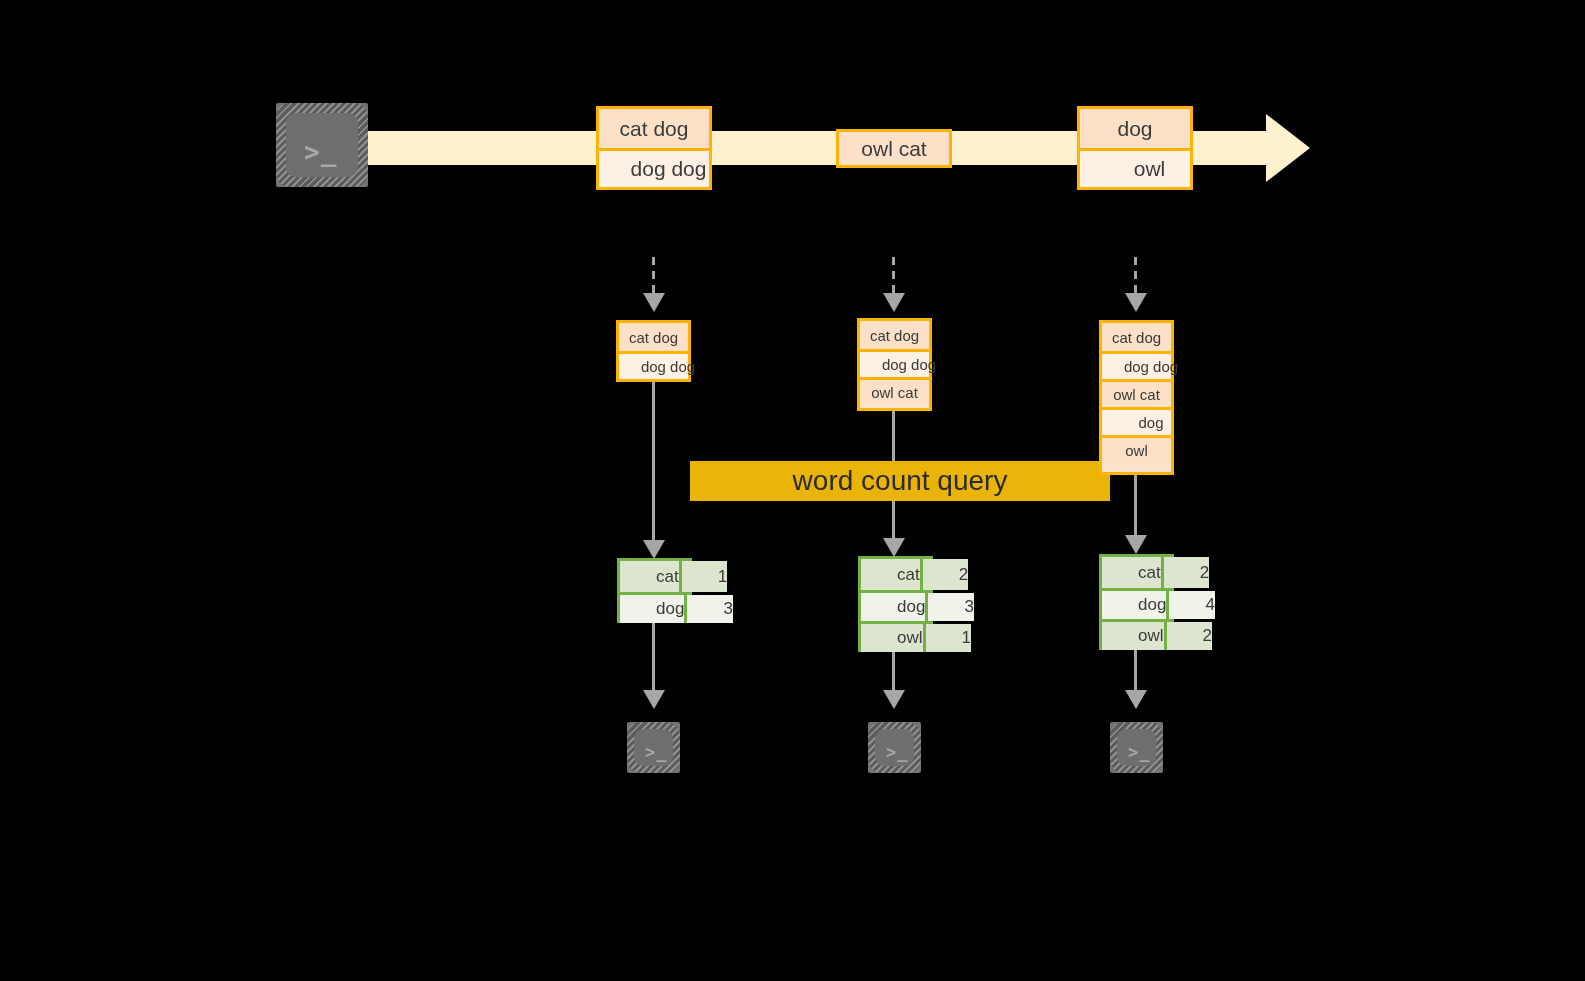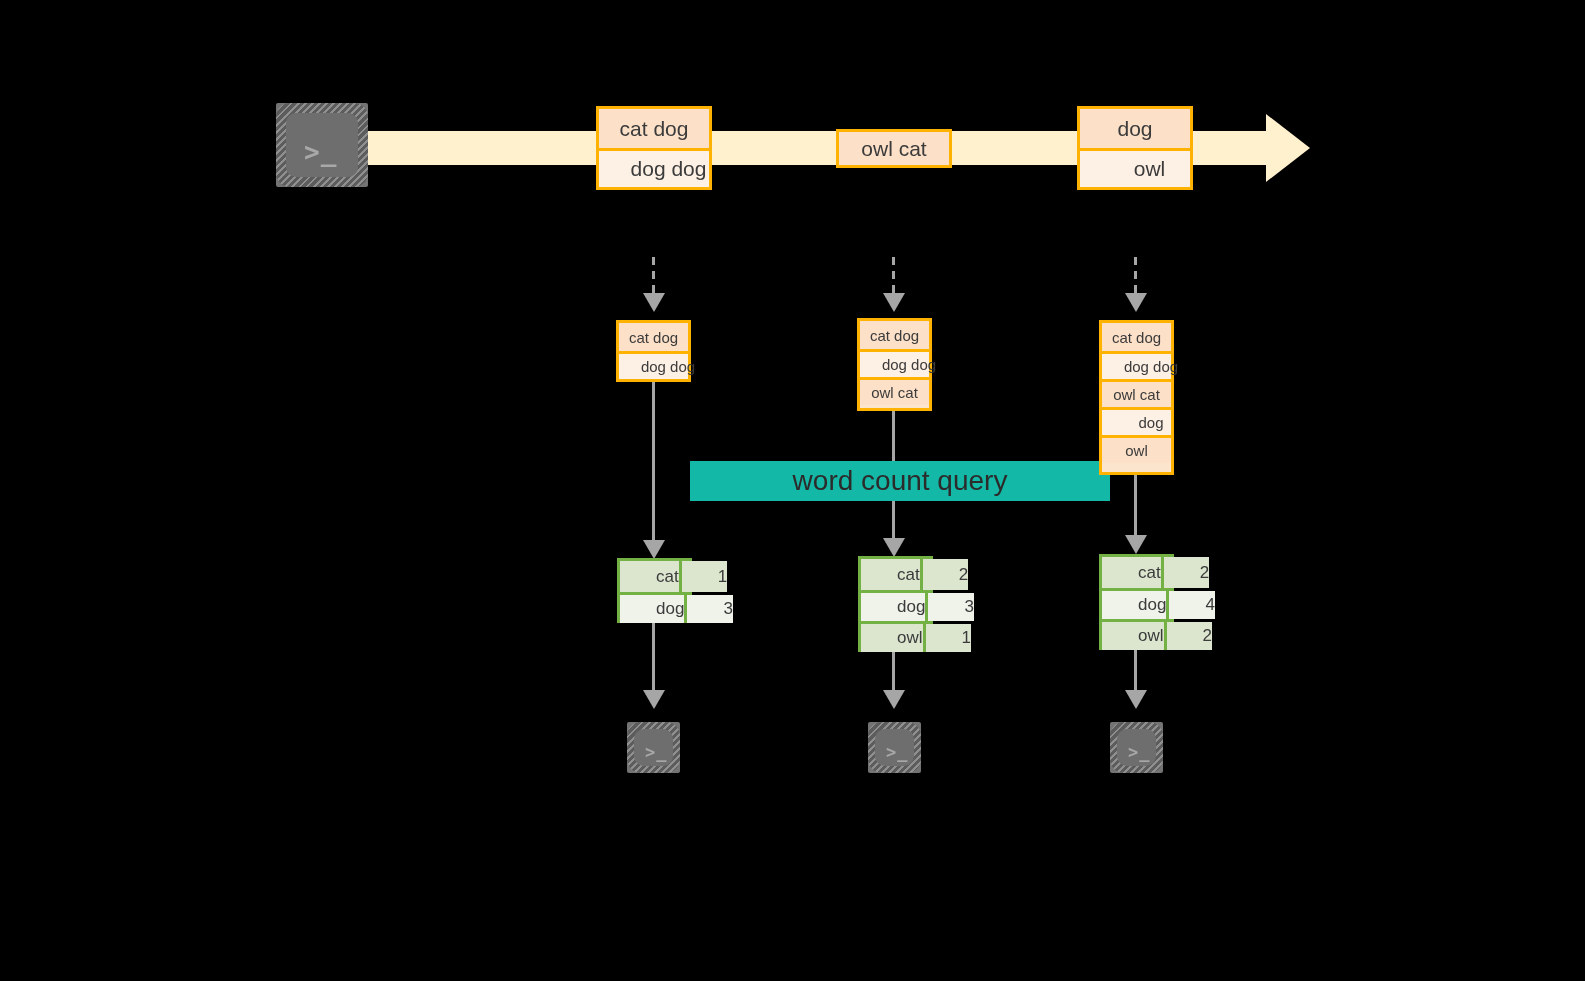--- a/index.html
+++ b/index.html
@@ -141,21 +141,21 @@
     width: 0; height: 0;
     border-left: 11px solid transparent;
     border-right: 11px solid transparent;
     border-top: 19px solid #A6A6A6;
     z-index: 2;
   }
 
   
   .query-label {
     position: absolute;
-    background: #14b8a6;
+    background: #eab308;
     display: flex;
     align-items: center;
     justify-content: center;
     color: #2b2b2b;
     z-index: 3;
     white-space: nowrap;
   }
 </style>
 </head>
 <body>

